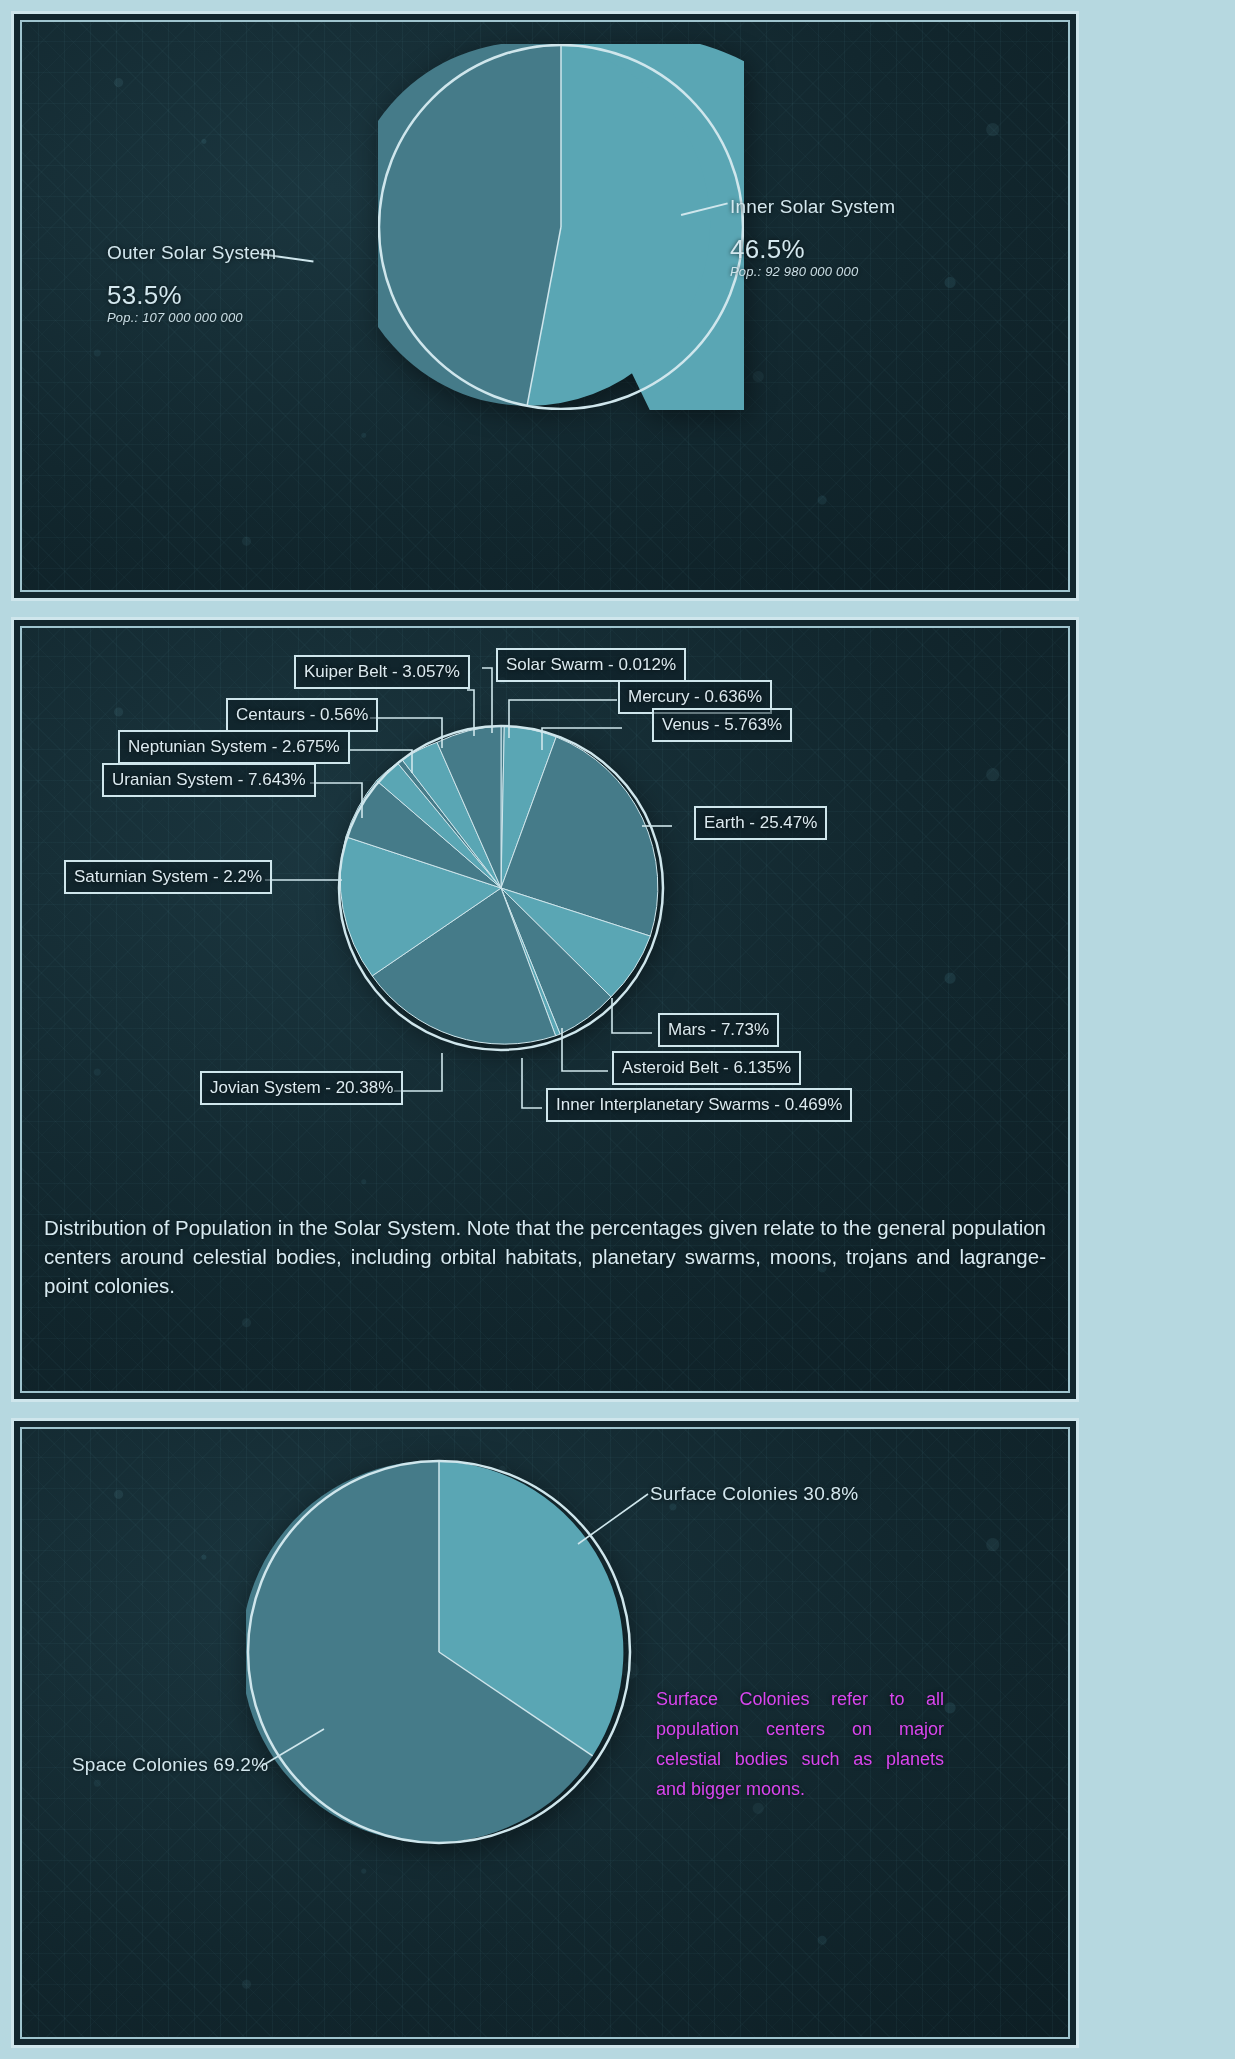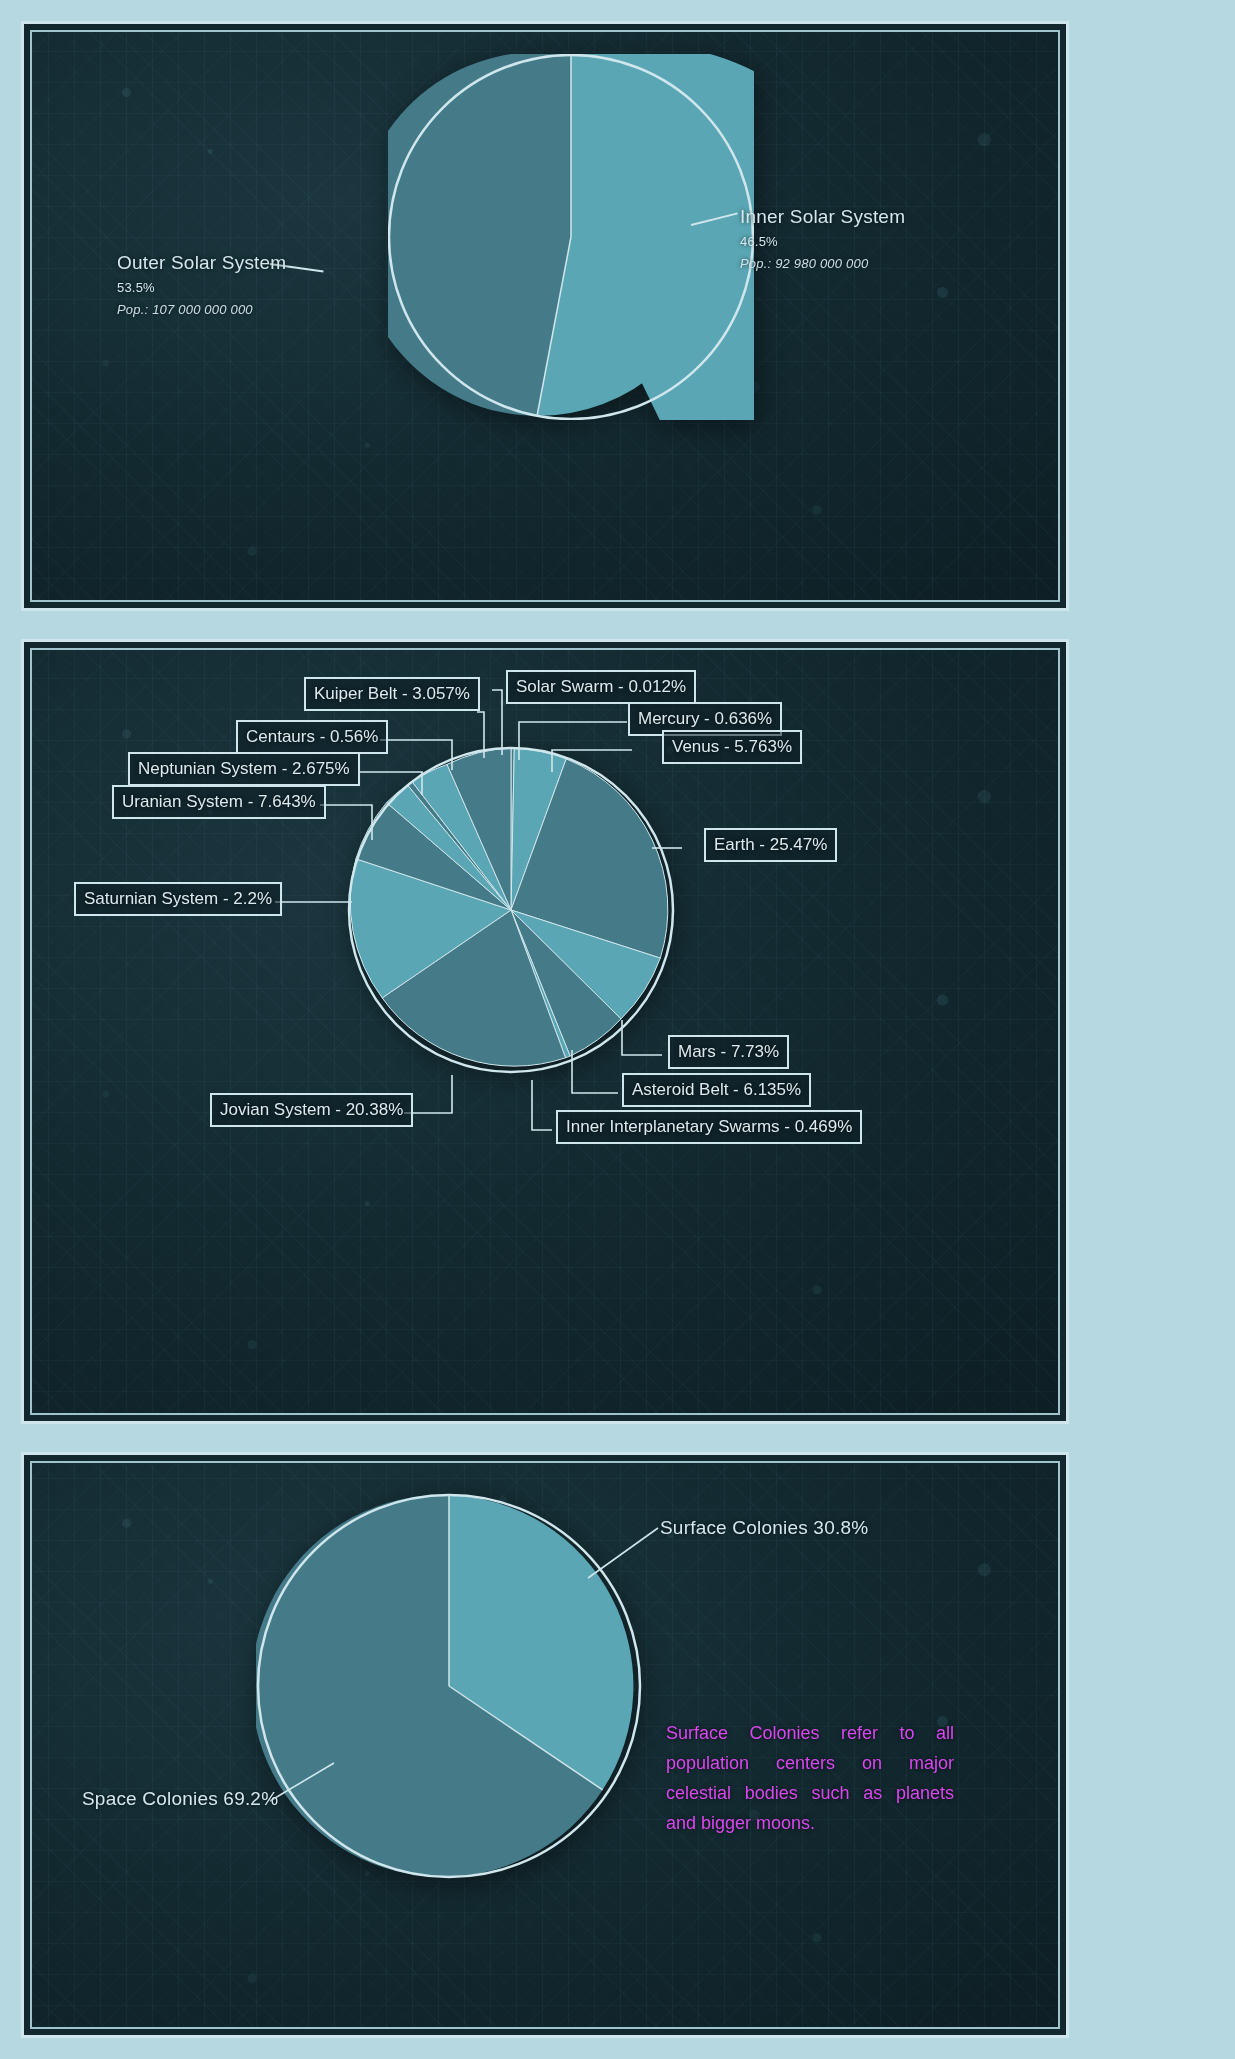--- a/index.html
+++ b/index.html
@@ -10,24 +10,24 @@
     background: #b6d8e0;
     font-family: "Liberation Sans", sans-serif;
     overflow: hidden;
   }
 
   .infographic {
     position: relative;
     width: 1090px;
     height: 2059px;
     background: #b6d8e0;
-    padding: 21px;
+    padding: 11px;
     display: flex;
     flex-direction: column;
-    gap: 28px;
+    gap: 16px;
   }
 
   
   .panel {
     position: relative;
     border: 3px solid #cfe6ec;
     background: #13272e;
     overflow: hidden;
   }
   .panel-inner {
@@ -89,21 +89,21 @@
   
   .pie1-wrap {
     position: absolute;
     left: 356px; top: 22px;
     width: 366px; height: 366px;
   }
 
   .p1-inner-label { left: 708px; top: 172px; }
   .p1-outer-label { left: 85px;  top: 218px; }
   .lbl .name { font-size: 19px; line-height: 25px; }
-  .lbl .pct  { font-size: 13px; line-height: 25px; }
+  .lbl .pct  { font-size: 26px; line-height: 25px; margin-top: 18px; }
   .lbl .pop  { font-size: 13px; line-height: 19px; font-style: italic; opacity: .95; }
 
   .leader {
     position: absolute;
     background: #cfe6ec;
     height: 1.5px;
     transform-origin: left center;
   }
 
   
@@ -261,20 +261,21 @@
         <div class="boxlbl" style="left:636px; top:385px;">Mars - 7.73%</div>
         <div class="boxlbl" style="left:590px; top:423px;">Asteroid Belt - 6.135%</div>
         <div class="boxlbl" style="left:524px; top:460px;">Inner Interplanetary Swarms - 0.469%</div>
         <div class="boxlbl" style="left:178px; top:443px;">Jovian System - 20.38%</div>
         <div class="boxlbl" style="left:42px;  top:232px;">Saturnian System - 2.2%</div>
         <div class="boxlbl" style="left:80px;  top:135px;">Uranian System - 7.643%</div>
         <div class="boxlbl" style="left:96px;  top:102px;">Neptunian System - 2.675%</div>
         <div class="boxlbl" style="left:204px; top:70px;">Centaurs - 0.56%</div>
         <div class="boxlbl" style="left:272px; top:27px;">Kuiper Belt - 3.057%</div>
 
+        <div class="caption">Distribution of Population in the Solar System. Note that the percentages given relate to the general population centers around celestial bodies, including orbital habitats, planetary swarms, moons, trojans and lagrange-point colonies.</div>
       </div>
     </div>
   </section>
 
   <section class="panel panel-3">
     <div class="panel-inner">
       <div class="panel-content">
         <div class="circuit-bg"></div>
 
         <div class="pie3-wrap">

